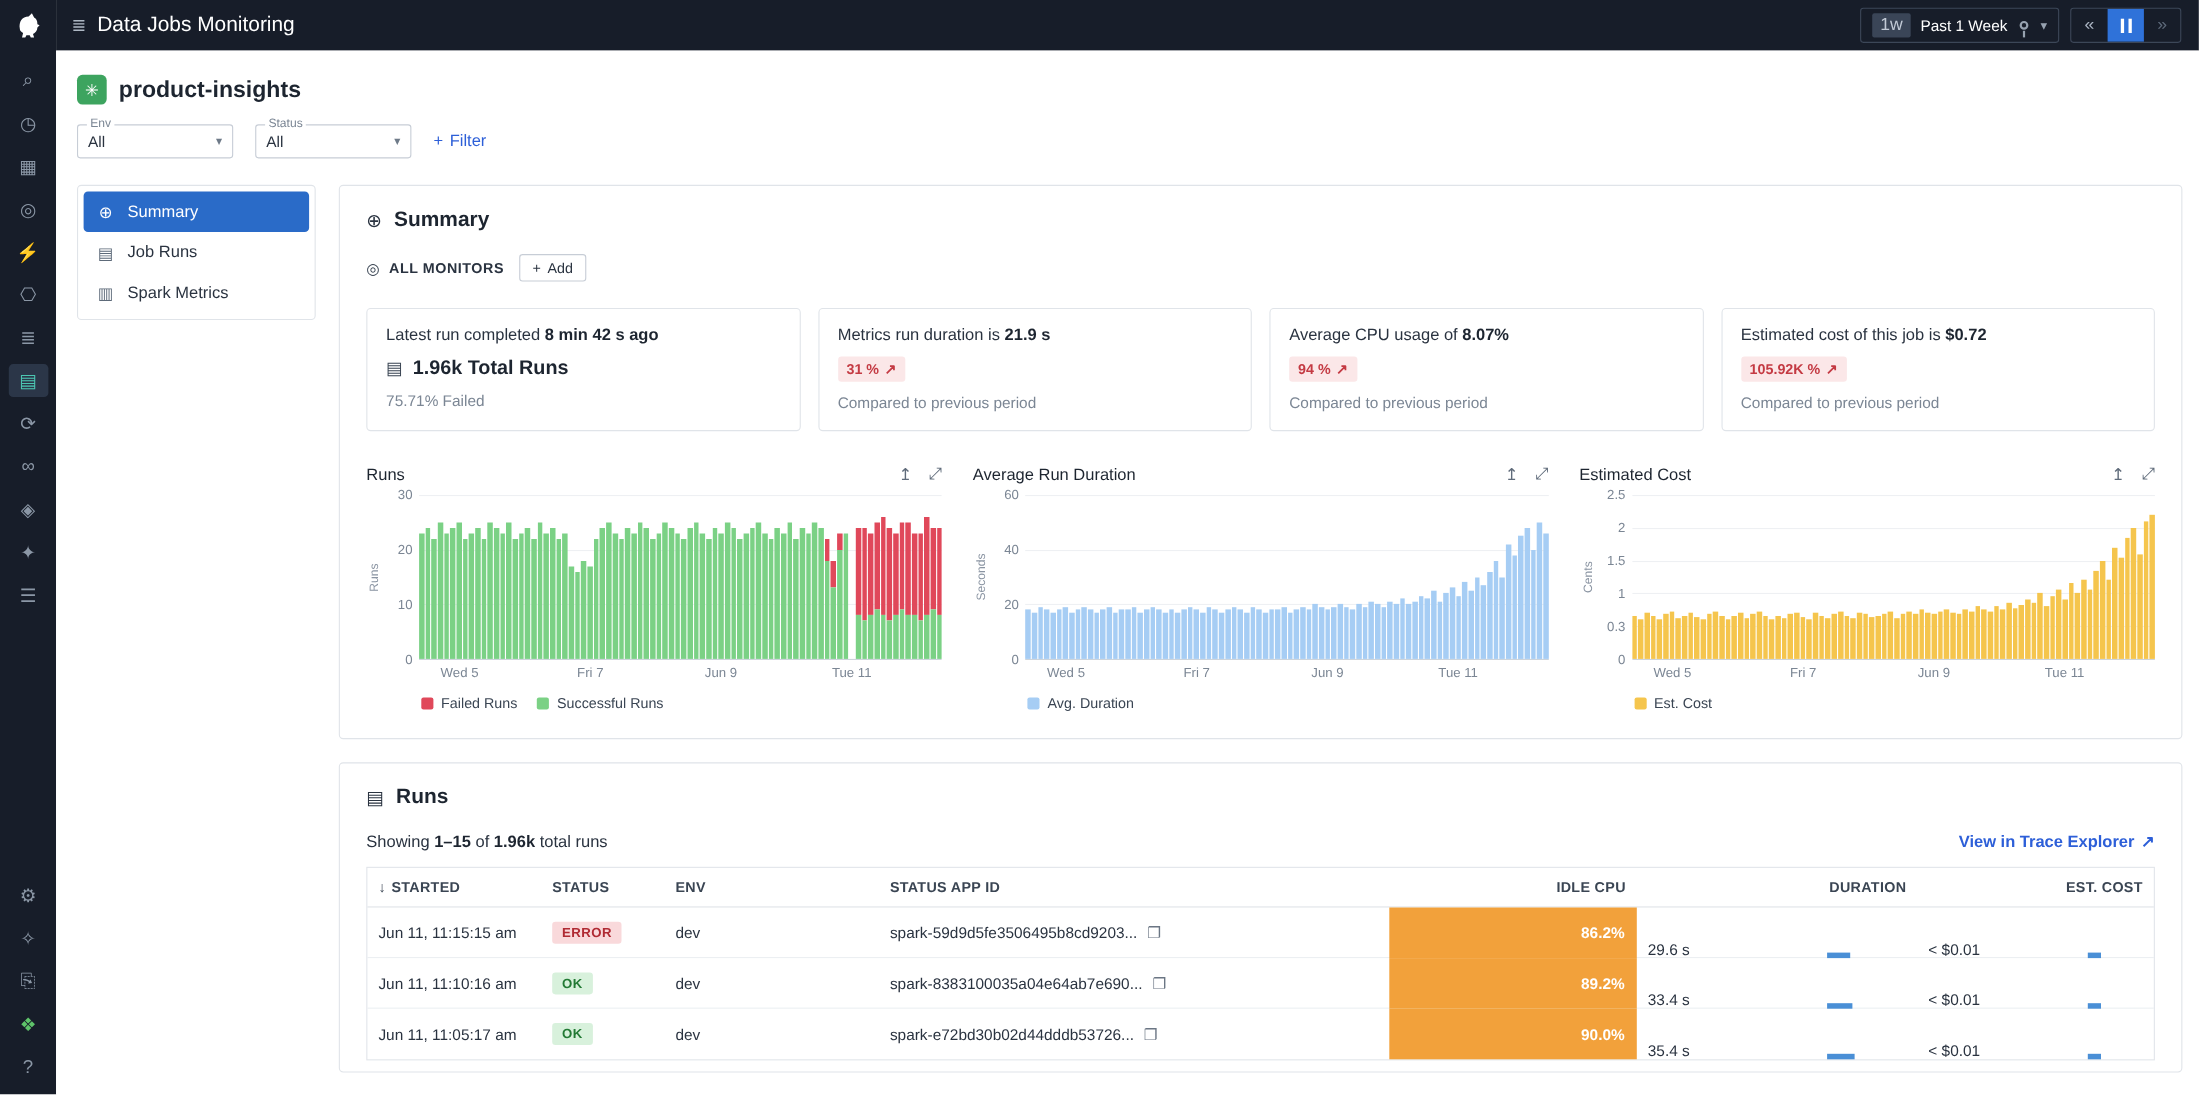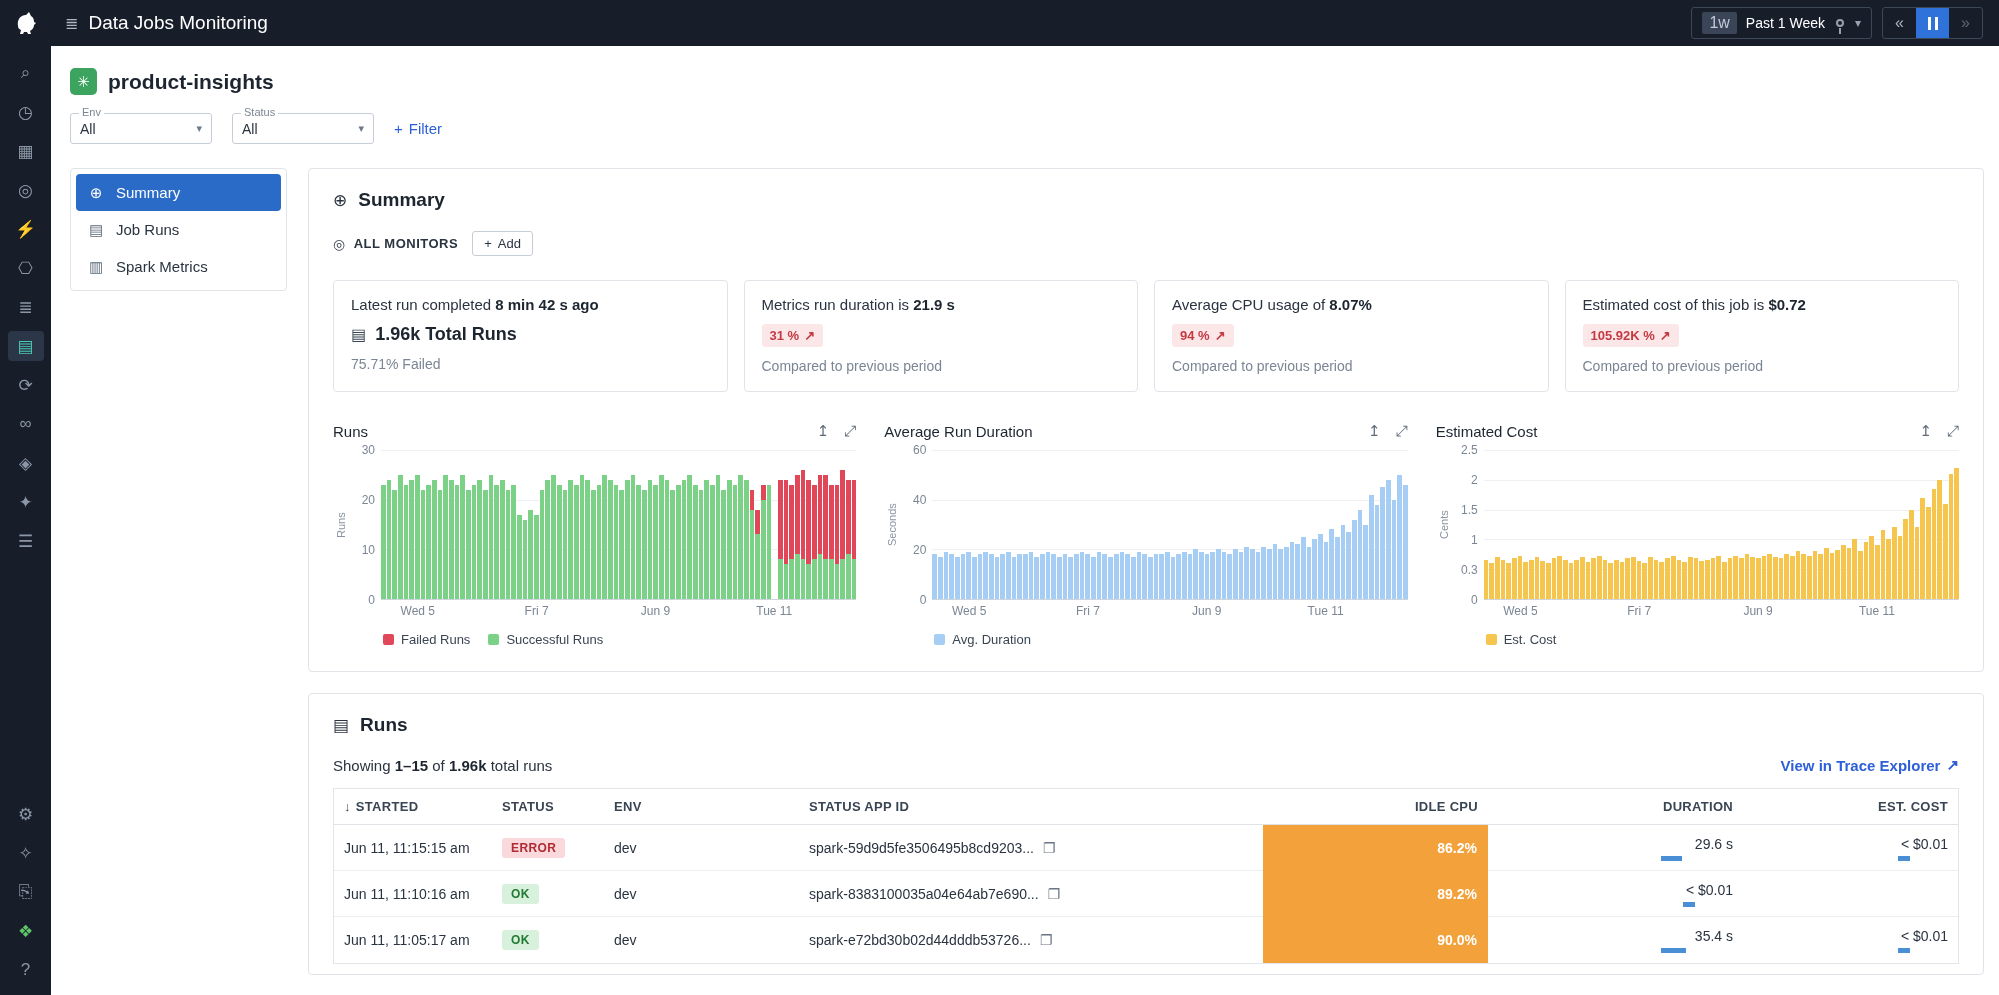--- a/index.html
+++ b/index.html
@@ -113,21 +113,21 @@
   .sort-icon { font-size:13px; }
   .trow { height:46px; border-bottom:1px solid #eceff2; cursor:pointer; }
   .trow:last-child { border-bottom:none; }
   .td { display:flex; align-items:center; padding:0 10px; font-size:14px; color:#2a3340; height:46px; }
   .td.cpu { padding:0; }
   .cpu-fill { width:100%; height:100%; background:#f2a13b; color:#fff; font-weight:bold; display:flex; align-items:center; justify-content:flex-end; padding:0 11px; font-size:14px; }
   .badge-error { background:#f9d9db; color:#b02a33; font-size:12px; font-weight:bold; padding:3px 9px; border-radius:3px; letter-spacing:.4px; }
   .badge-ok { background:#d8f1dc; color:#237a35; font-size:12px; font-weight:bold; padding:3px 9px; border-radius:3px; letter-spacing:.4px; }
   .td.spark { gap:9px; }
   .copy { color:#6b7684; font-size:14px; cursor:pointer; }
-  .td.dur, .td.cost { flex-direction:column; align-items:flex-end; justify-content:center; gap:4px; }
+  .td.dur, .td.cost { flex-direction:row; align-items:flex-end; justify-content:space-between; gap:4px; }
   .mini-track { height:5px; position:relative; }
   .mini-track.dur-t { width:72px; }
   .mini-track.cost-t { width:50px; }
   .mini-fill { position:absolute; left:0; top:0; height:5px; background:#4a8fd6; }
   b { color:#1d2530; }
 </style>
 </head>
 <body>
 
 <div class="app">
@@ -1321,20 +1321,26 @@
                       <span class="badge-ok">OK</span>
                     </div>
                     <div class="td">dev</div>
                     <div class="td spark">
                       <span>spark-8383100035a04e64ab7e690...</span>
                       <span class="copy">❐</span>
                     </div>
                     <div class="td cpu">
                       <div class="cpu-fill">89.2%</div>
                     </div>
+                    <div class="td dur">
+                      <span>33.4 s</span>
+                      <div class="mini-track dur-t">
+                        <div class="mini-fill" style="width: 23.38px;"></div>
+                      </div>
+                    </div>
                     <div class="td cost">
                       <span>&lt; $0.01</span>
                       <div class="mini-track cost-t">
                         <div class="mini-fill" style="width: 12px;"></div>
                       </div>
                     </div>
                   </div>
                   <div class="trow">
                     <div class="td">Jun 11, 11:05:17 am</div>
                     <div class="td">

